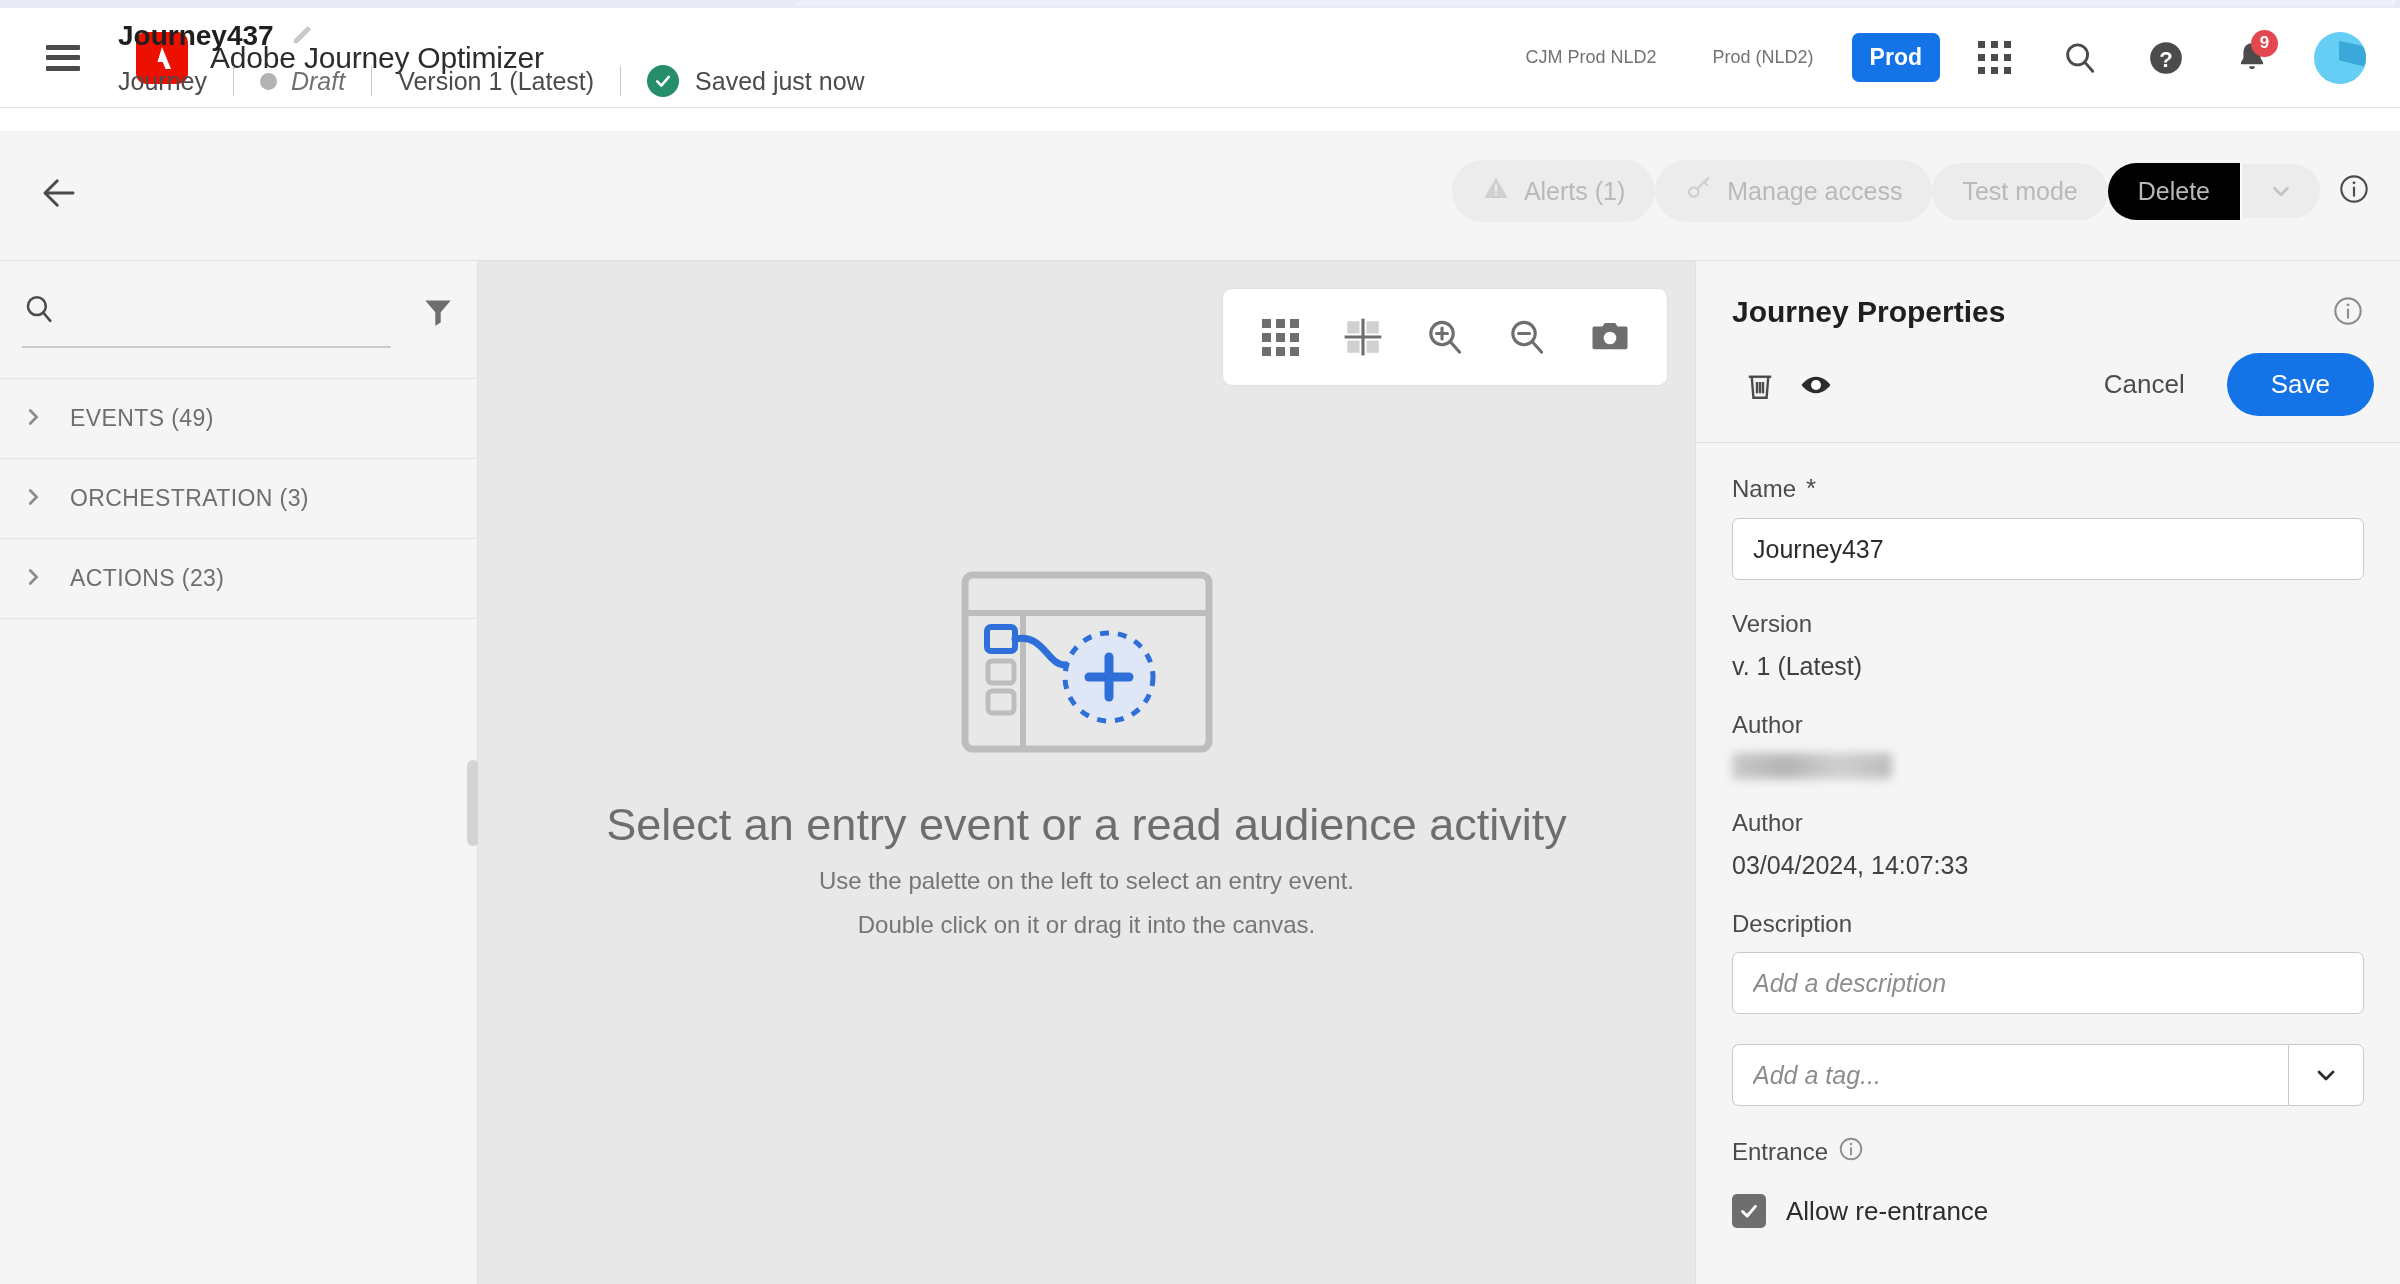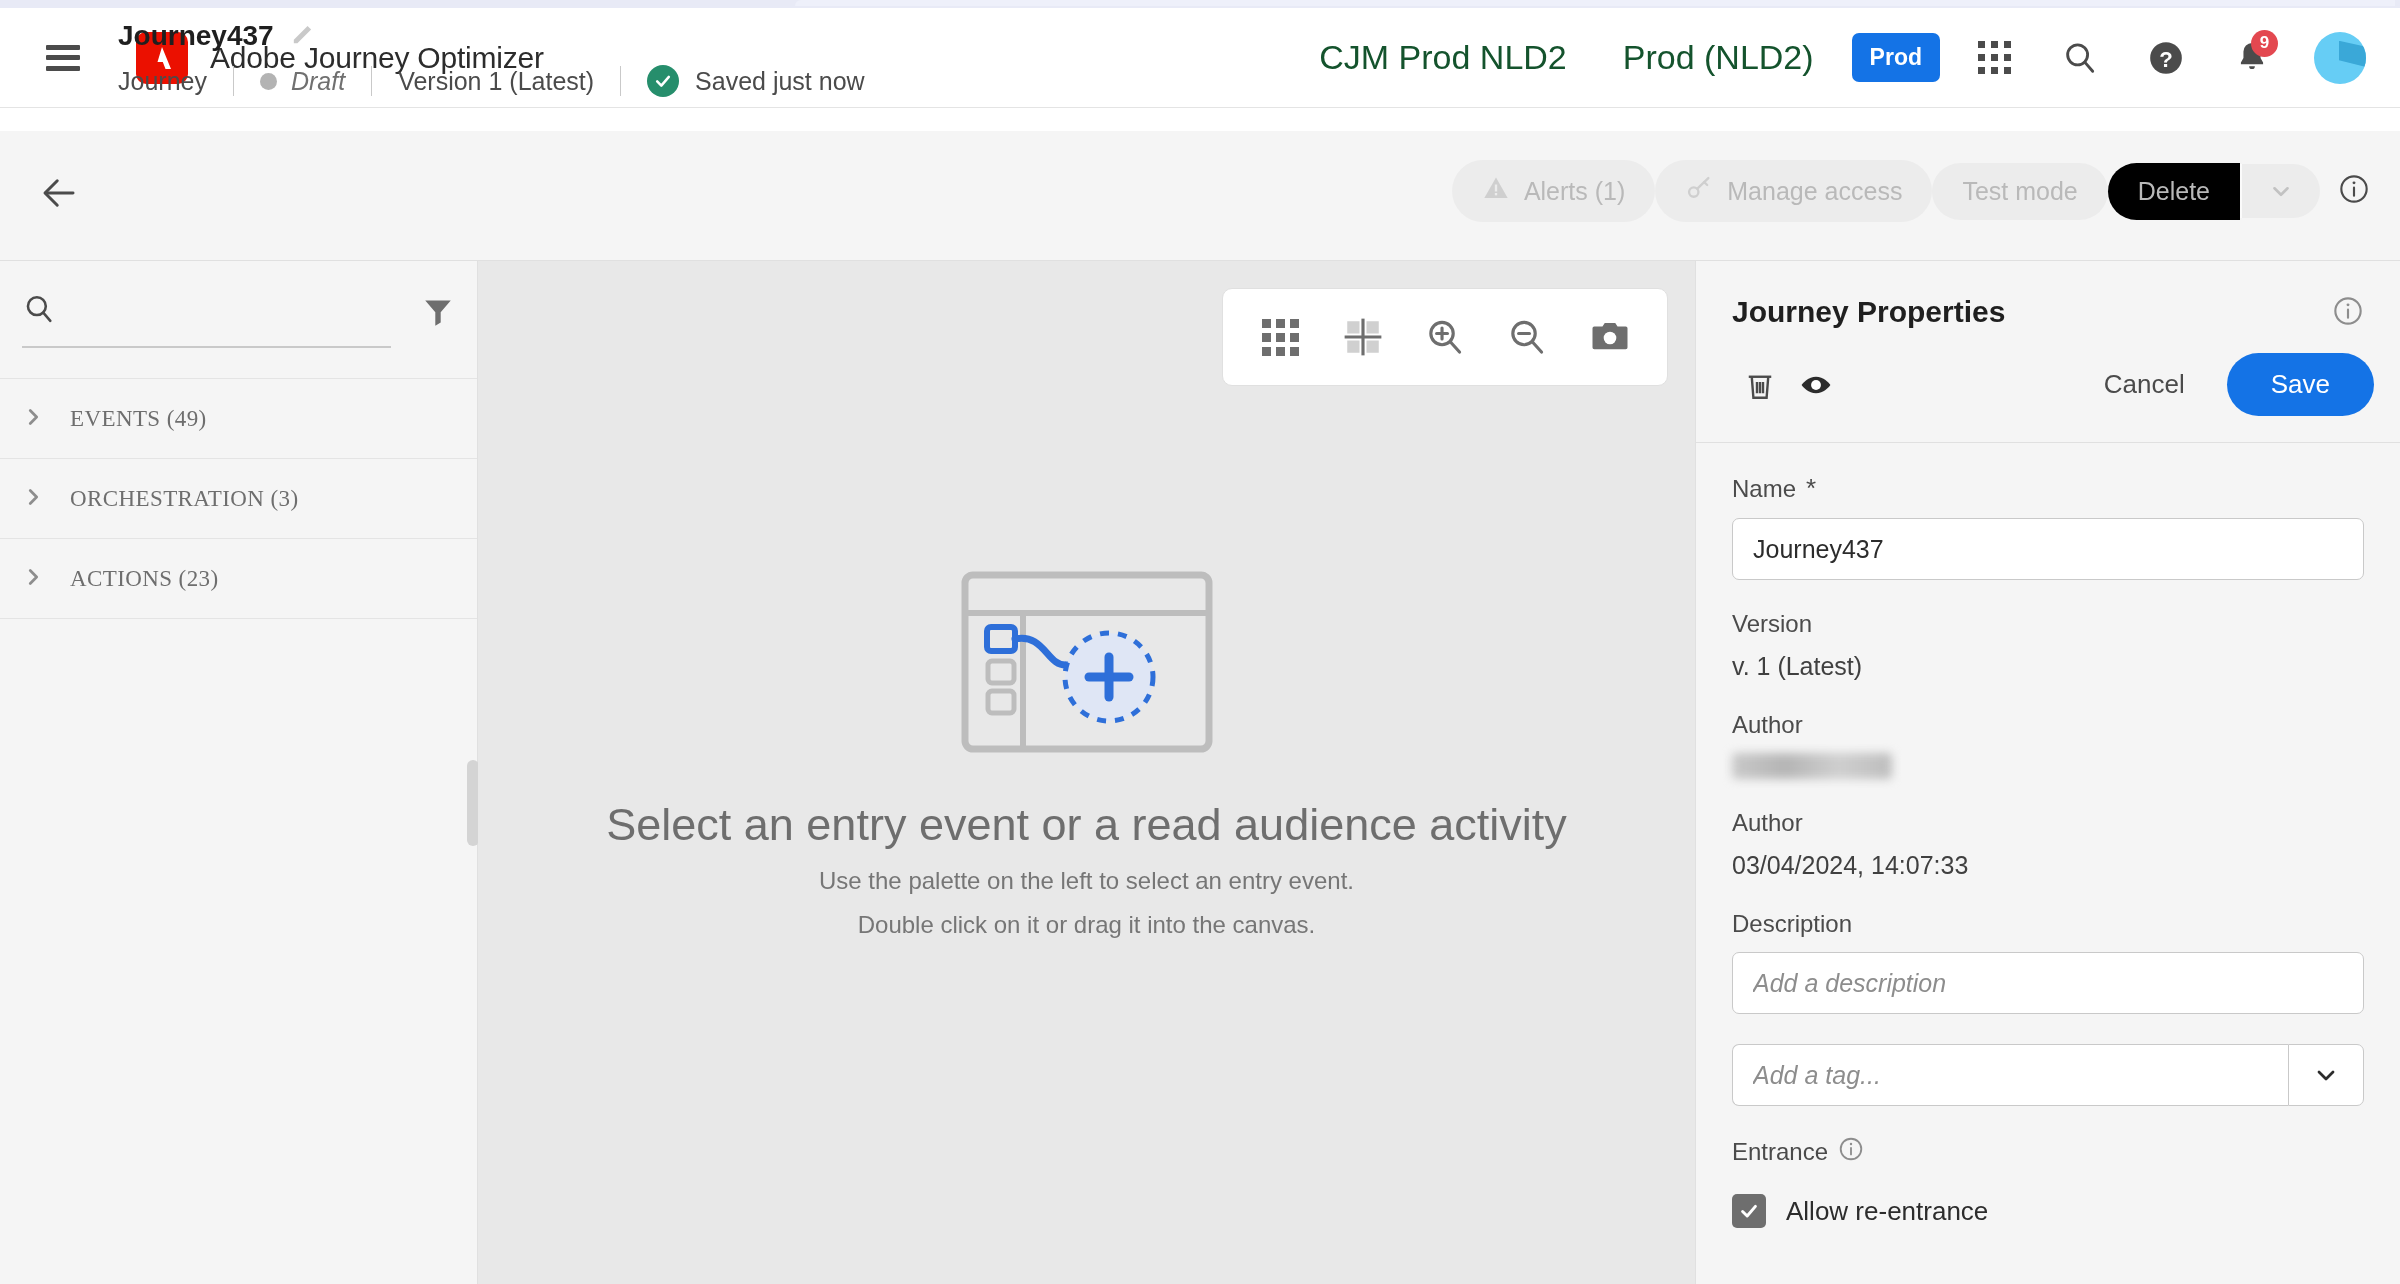--- a/index.html
+++ b/index.html
@@ -39,21 +39,21 @@
     display: flex; align-items: center; justify-content: center;
   }
   #brand-title {
     margin-left: 22px; font-size: 30px; color: #2c2c2c; letter-spacing: -0.2px;
   }
 
   #header-right {
     margin-left: auto; display: flex; align-items: center; height: 100%;
     padding-right: 34px; gap: 0;
   }
-  .hr-text { font-size: 34px; color: #14532d; padding: 0 28px; cursor: pointer; }
+  .hr-text { font-size: 18px; color: #737373; padding: 0 28px; cursor: pointer; }
   #env-pill {
     background: #1473e6; color: #fff; font-size: 23px; font-weight: bold;
     border-radius: 7px; padding: 11px 18px; margin-left: 10px; cursor: pointer;
   }
   .hr-icon {
     width: 64px; height: 64px; display: flex; align-items: center; justify-content: center;
     margin-left: 22px; cursor: pointer; position: relative;
   }
   #apps-grid { display: grid; grid-template-columns: repeat(3,7px); grid-template-rows: repeat(3,7px); gap: 6px; }
   #apps-grid i { display:block; width: 7px; height: 7px; background: #4b4b4b; }
@@ -123,21 +123,21 @@
     border-bottom: 1px solid #e4e4e4;
   }
   #search-wrap { flex: 1; display:flex; align-items:center; gap: 16px; border-bottom: 2px solid #c9c9c9; padding-bottom: 16px; }
   #search-input {
     border:none; outline:none; background:transparent; font-size: 24px;
     font-family: inherit; color:#2c2c2c; width: 100%;
   }
   #filter-icon { margin-left: 30px; margin-bottom: 14px; cursor:pointer; }
   .accordion-item {
     height: 80px; display:flex; align-items:center; padding-left: 22px; gap: 26px;
-    border-bottom: 1px solid #e4e4e4; cursor:pointer;font-family:Liberation Serif, serif;
+    border-bottom: 1px solid #e4e4e4; cursor:pointer;
   }
   .accordion-label { font-size: 23px; color: #6e6e6e; letter-spacing: 0.4px; }
 
   #palette-scrollbar {
     position:absolute; left: 467px; top: 760px; width: 12px; height: 86px;
     background:#d4d4d4; border-radius: 6px; cursor: pointer;
   }
 
   
   #canvas {

